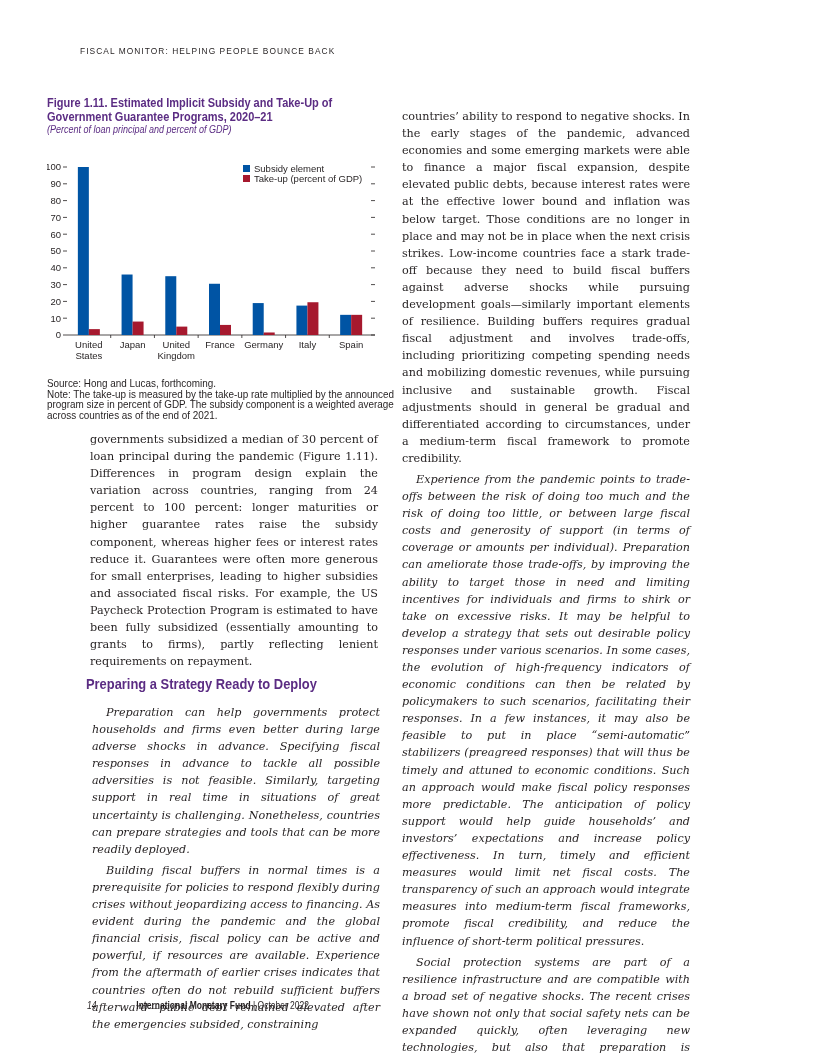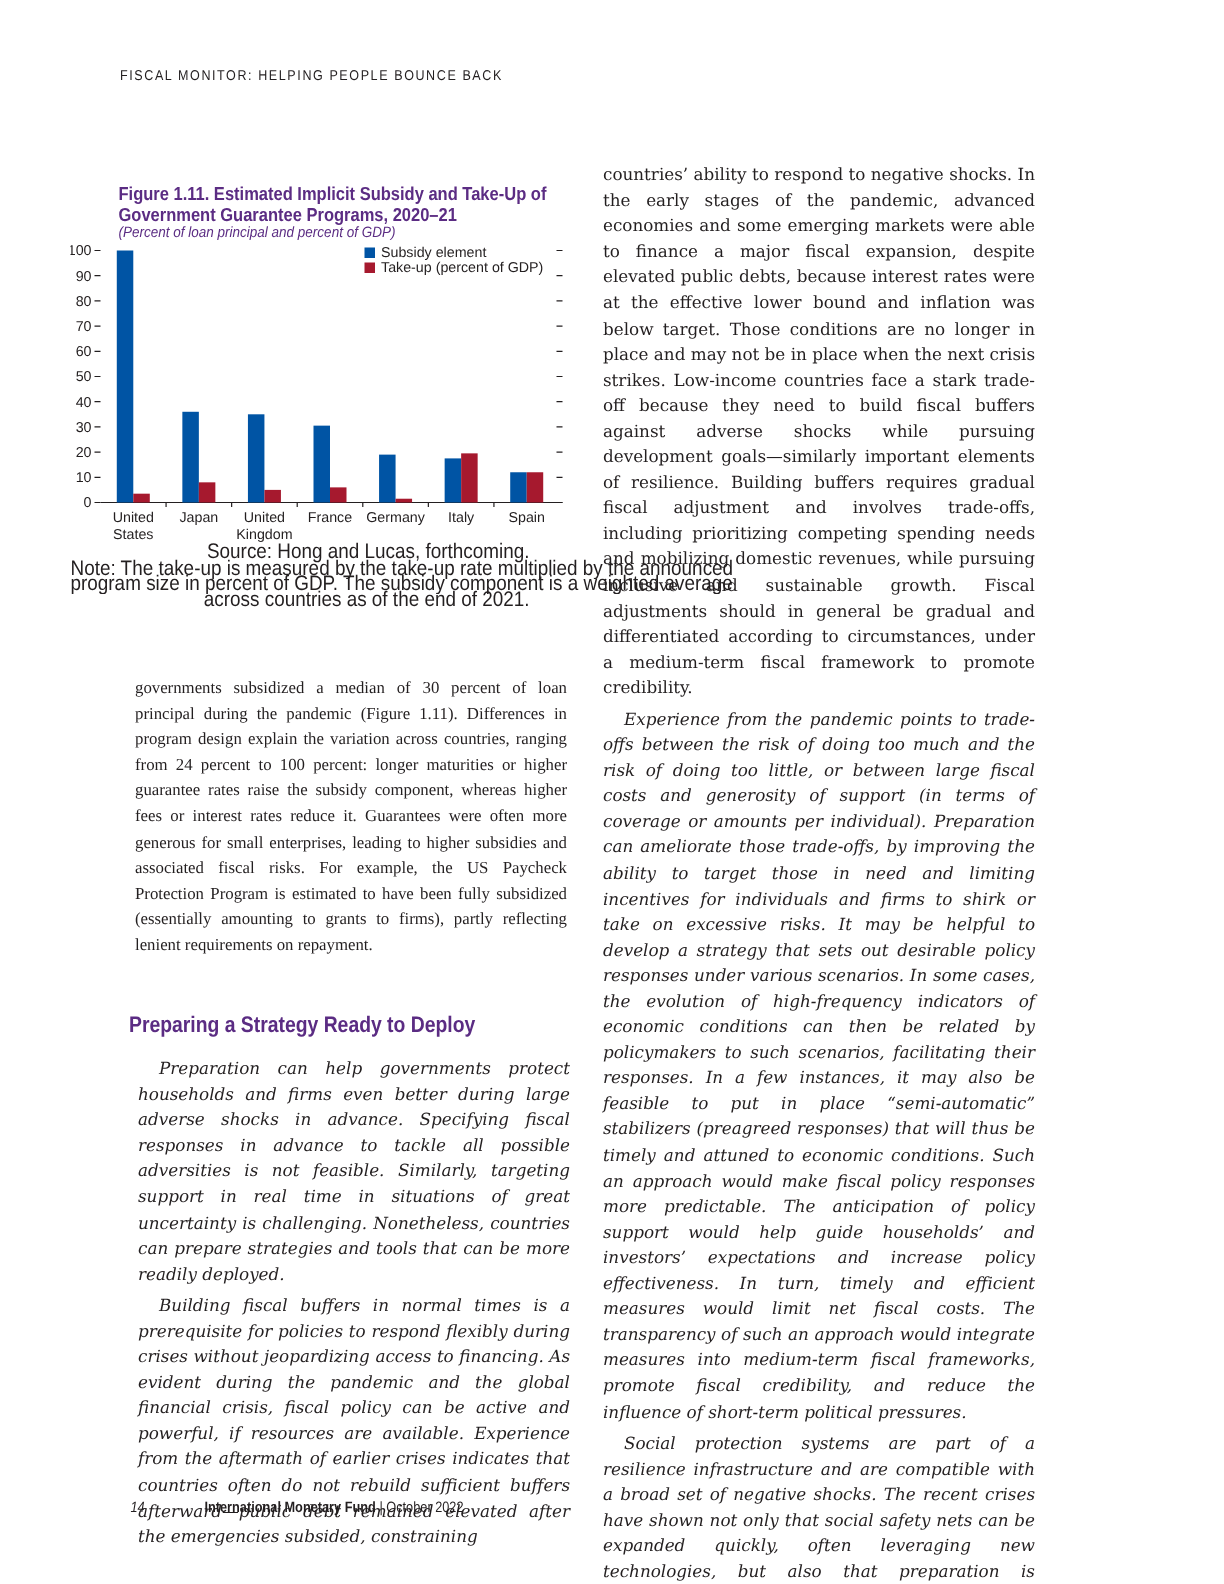--- a/index.html
+++ b/index.html
@@ -2,45 +2,45 @@
 <html><head>
 <meta charset="utf-8">
 <style>
   html, body { margin: 0; padding: 0; background: #ffffff; }
   body { width: 816px; height: 1056px; position: relative; overflow: hidden; color: #231f20; }
   .running-head {
     position: absolute; left: 80px; top: 45px;
     font-family: "Liberation Sans", sans-serif; font-size: 9.5px; letter-spacing: 1.2px;
     color: #231f20; transform: scaleX(0.88); transform-origin: left;
   }
-  .fig-block { position: absolute; left: 47px; top: 122px; width: 330px; margin-left: 32px; }
+  .fig-block { position: absolute; left: 47px; top: 96px; width: 330px; }
   .fig-title {
     font-family: "Liberation Sans", sans-serif; font-weight: bold; font-size: 12.5px;
     color: #5b2c83; line-height: 14px; transform: scaleX(0.88); transform-origin: left; white-space: nowrap;
   }
   .fig-subtitle {
     font-family: "Liberation Sans", sans-serif; font-style: italic; font-size: 10px;
     color: #5b2c83; line-height: 12px; transform: scaleX(0.9); transform-origin: left; white-space: nowrap;
   }
   .chart { position: absolute; left: 47px; top: 158px; width: 340px; height: 220px; }
   .chart svg { display: block; }
   .ax-text { font-family: "Liberation Sans", sans-serif; font-size: 9.5px; fill: #231f20; }
   .fig-notes {
-    position: absolute; left: 47px; top: 362px; width: 340px;
-    font-family: "Liberation Sans", sans-serif; font-size: 14px; line-height: 10.5px; color: #231f20; text-align: right;
+    position: absolute; left: 47px; top: 378px; width: 340px;
+    font-family: "Liberation Sans", sans-serif; font-size: 11px; line-height: 10.5px; color: #231f20;
   }
   .fig-notes div { transform: scaleX(0.9); transform-origin: left; white-space: nowrap; }
   .col {
     position: absolute; width: 296px;
     font-family: "DejaVu Serif", "Liberation Serif", serif; font-size: 11.2px; line-height: 17.1px;
     color: #231f20; text-align: justify;
   }
   .col p { margin: 4px; }
   .col p.indent { text-indent: 14px; font-style: italic; }
-  .col-left-top { left: 86px; top: 447px; font-family: Liberation Serif, serif; }
+  .col-left-top { left: 86px; top: 427px; }
   .col-right { left: 398px; top: 104px; }
   .section-heading {
     position: absolute; left: 86px; top: 675px;
     font-family: "Liberation Sans", sans-serif; font-weight: bold; font-size: 15px;
     color: #5b2c83; transform: scaleX(0.86); transform-origin: left; white-space: nowrap;
   }
   .col-left-bottom { left: 88px; top: 700px; }
   .footer {
     position: absolute; left: 87px; top: 1000px;
     font-family: "Liberation Sans", sans-serif; font-size: 10px; color: #231f20;

